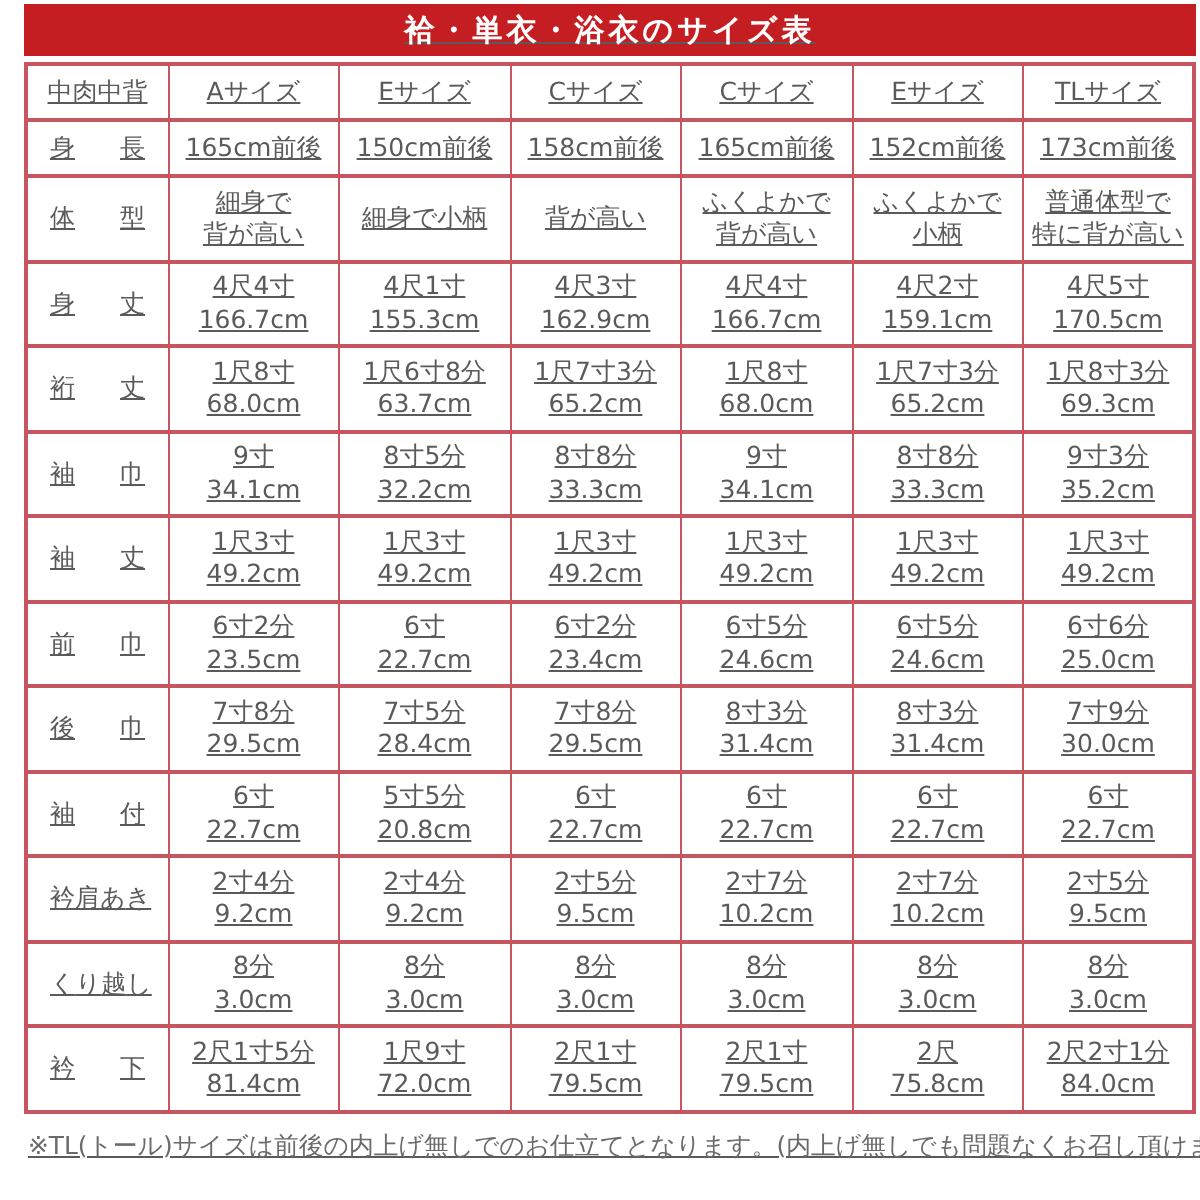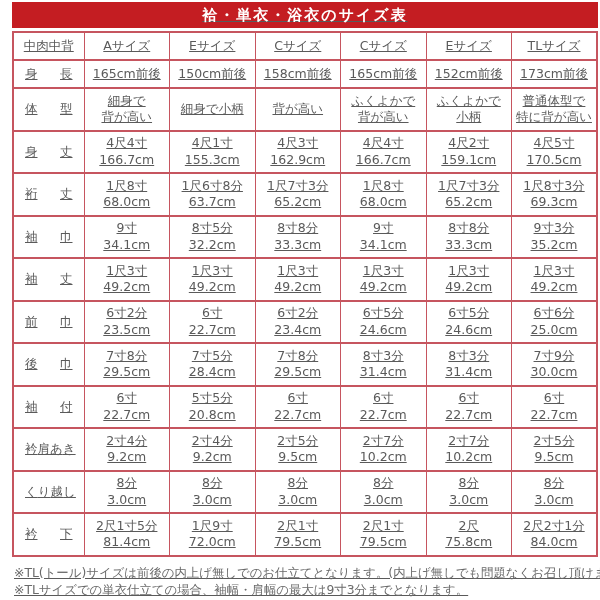--- a/index.html
+++ b/index.html
@@ -256,16 +256,15 @@
           <td>2尺
 75.8cm</td>
           <td>2尺2寸1分
 84.0cm</td>
         </tr>
       </tbody>
   </table>
 
   <div class="notes">
     <div class="note">※TL(トール)サイズは前後の内上げ無しでのお仕立てとなります。(内上げ無しでも問題なくお召し頂けます)</div>
-    <div class="note">※TLサイズでの単衣仕立ての場合、袖幅・肩幅の最大は9寸3分までとなります。</div>
   </div>
 
 </div>
 
 </body></html>

